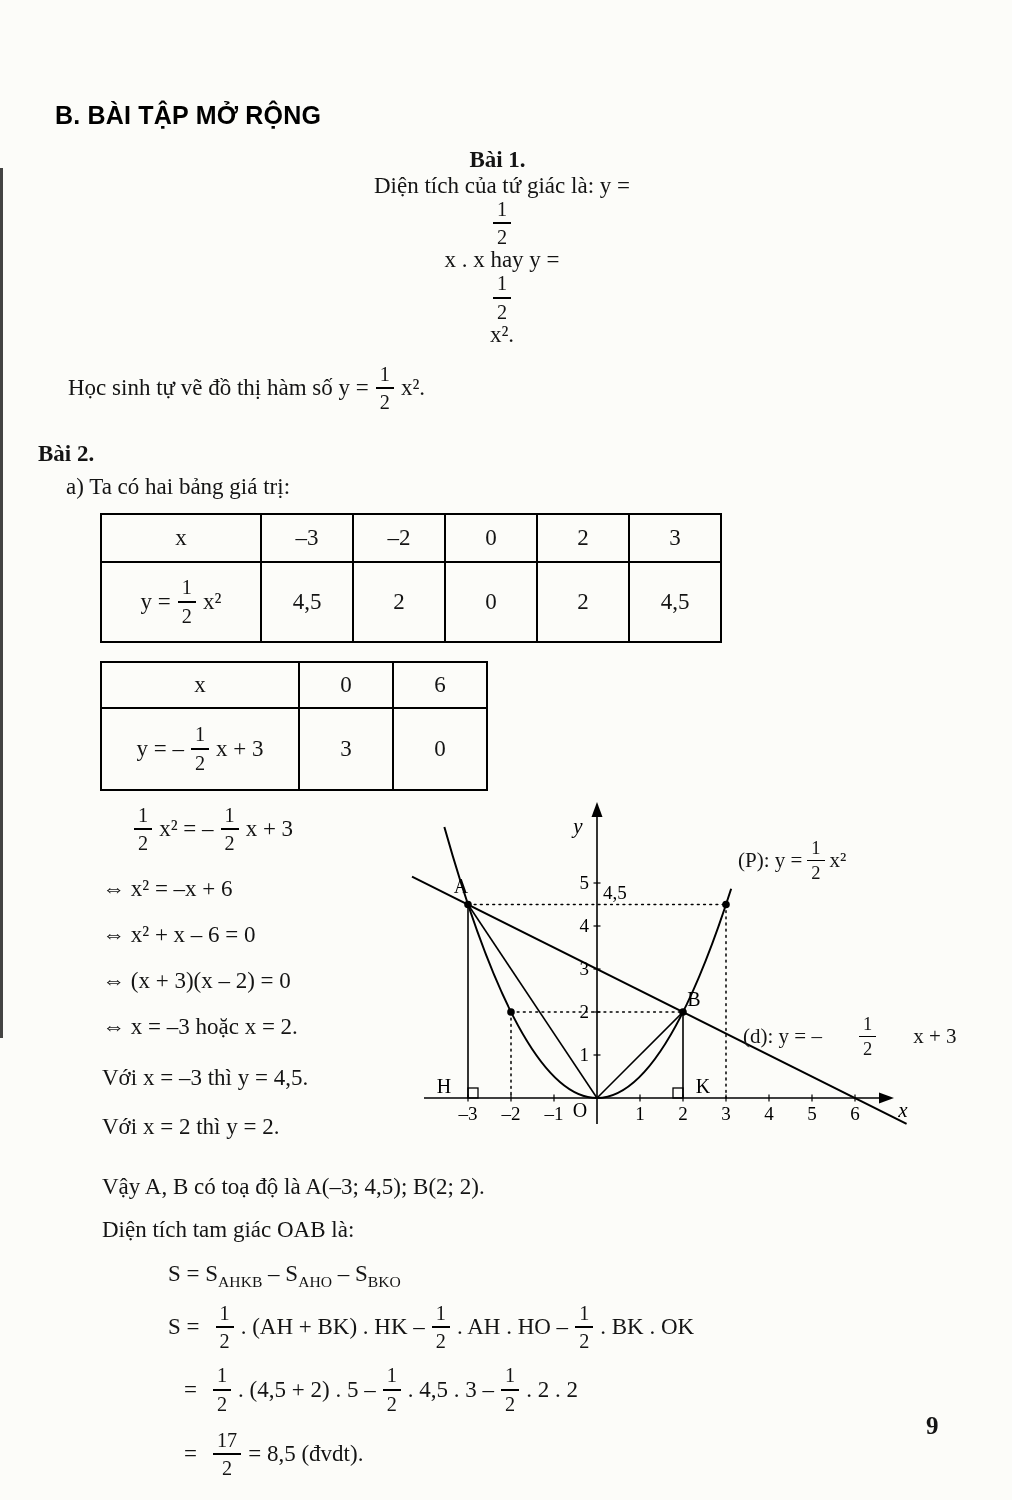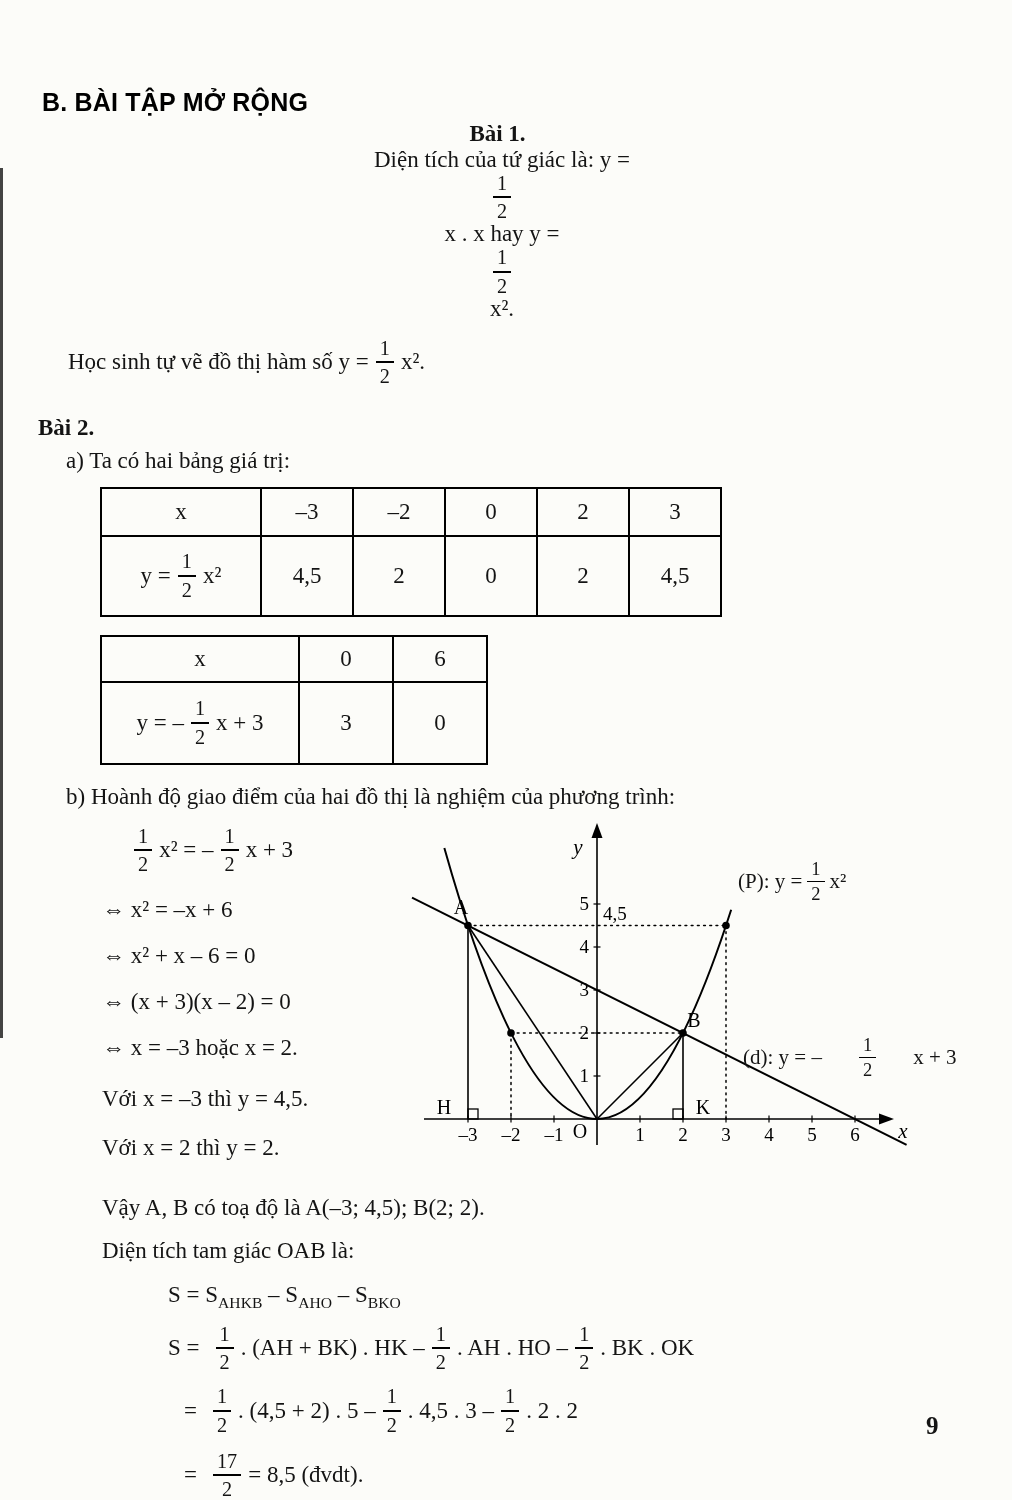--- a/index.html
+++ b/index.html
@@ -2,21 +2,21 @@
 <html><head>
 <meta charset="utf-8">
 <style>
   html,body{margin:0;padding:0;}
   body{
     width:1012px;height:1500px;position:relative;overflow:hidden;
     background:#fcfcf9;color:#141414;
     font-family:"Liberation Serif",serif;
   }
   .page{position:absolute;inset:0;padding:84px 46px 0 38px;}
-  h1{font-family:"Liberation Sans",sans-serif;font-size:25px;margin:4px;letter-spacing:.2px;color:#000;}
+  h1{font-family:"Liberation Sans",sans-serif;font-size:25px;margin:17px;letter-spacing:.2px;color:#000;}
   .txt{font-size:23px;line-height:1.35;}
   .bold{font-weight:bold;}
   .mline{display:flex;align-items:center;font-size:23px;white-space:nowrap;}
   .mline .lab{margin-right:9px;}
   .frac{display:inline-flex;flex-direction:column;align-items:center;margin:0 7px;line-height:1;vertical-align:middle;}
   .fnum{display:block;padding:0 4px 3px;border-bottom:2px solid #000;font-size:.88em;text-align:center;}
   .fden{display:block;padding-top:3px;font-size:.88em;text-align:center;}
   sub{font-size:.68em;}
   
   table.vtable{border-collapse:collapse;margin-left:62px;font-size:23px;}
@@ -143,21 +143,20 @@
               </span>
             <span>x + 3</span>
           </div>
         </td>
         <td>3</td>
         <td>0</td>
       </tr>
     </tbody>
   </table>
 
-  <div class="txt" style="margin-top:16px;margin-left:28px;">b) Hoành độ giao điểm của hai đồ thị là nghiệm của phương trình:</div>
 
   <div class="solve-row">
 
     <div class="eqs">
       <div class="mline">
         <span class="frac" style="margin-left:0;">
             <span class="fnum">1</span>
             <span class="fden">2</span>
           </span>
         <span>x² = –</span>

